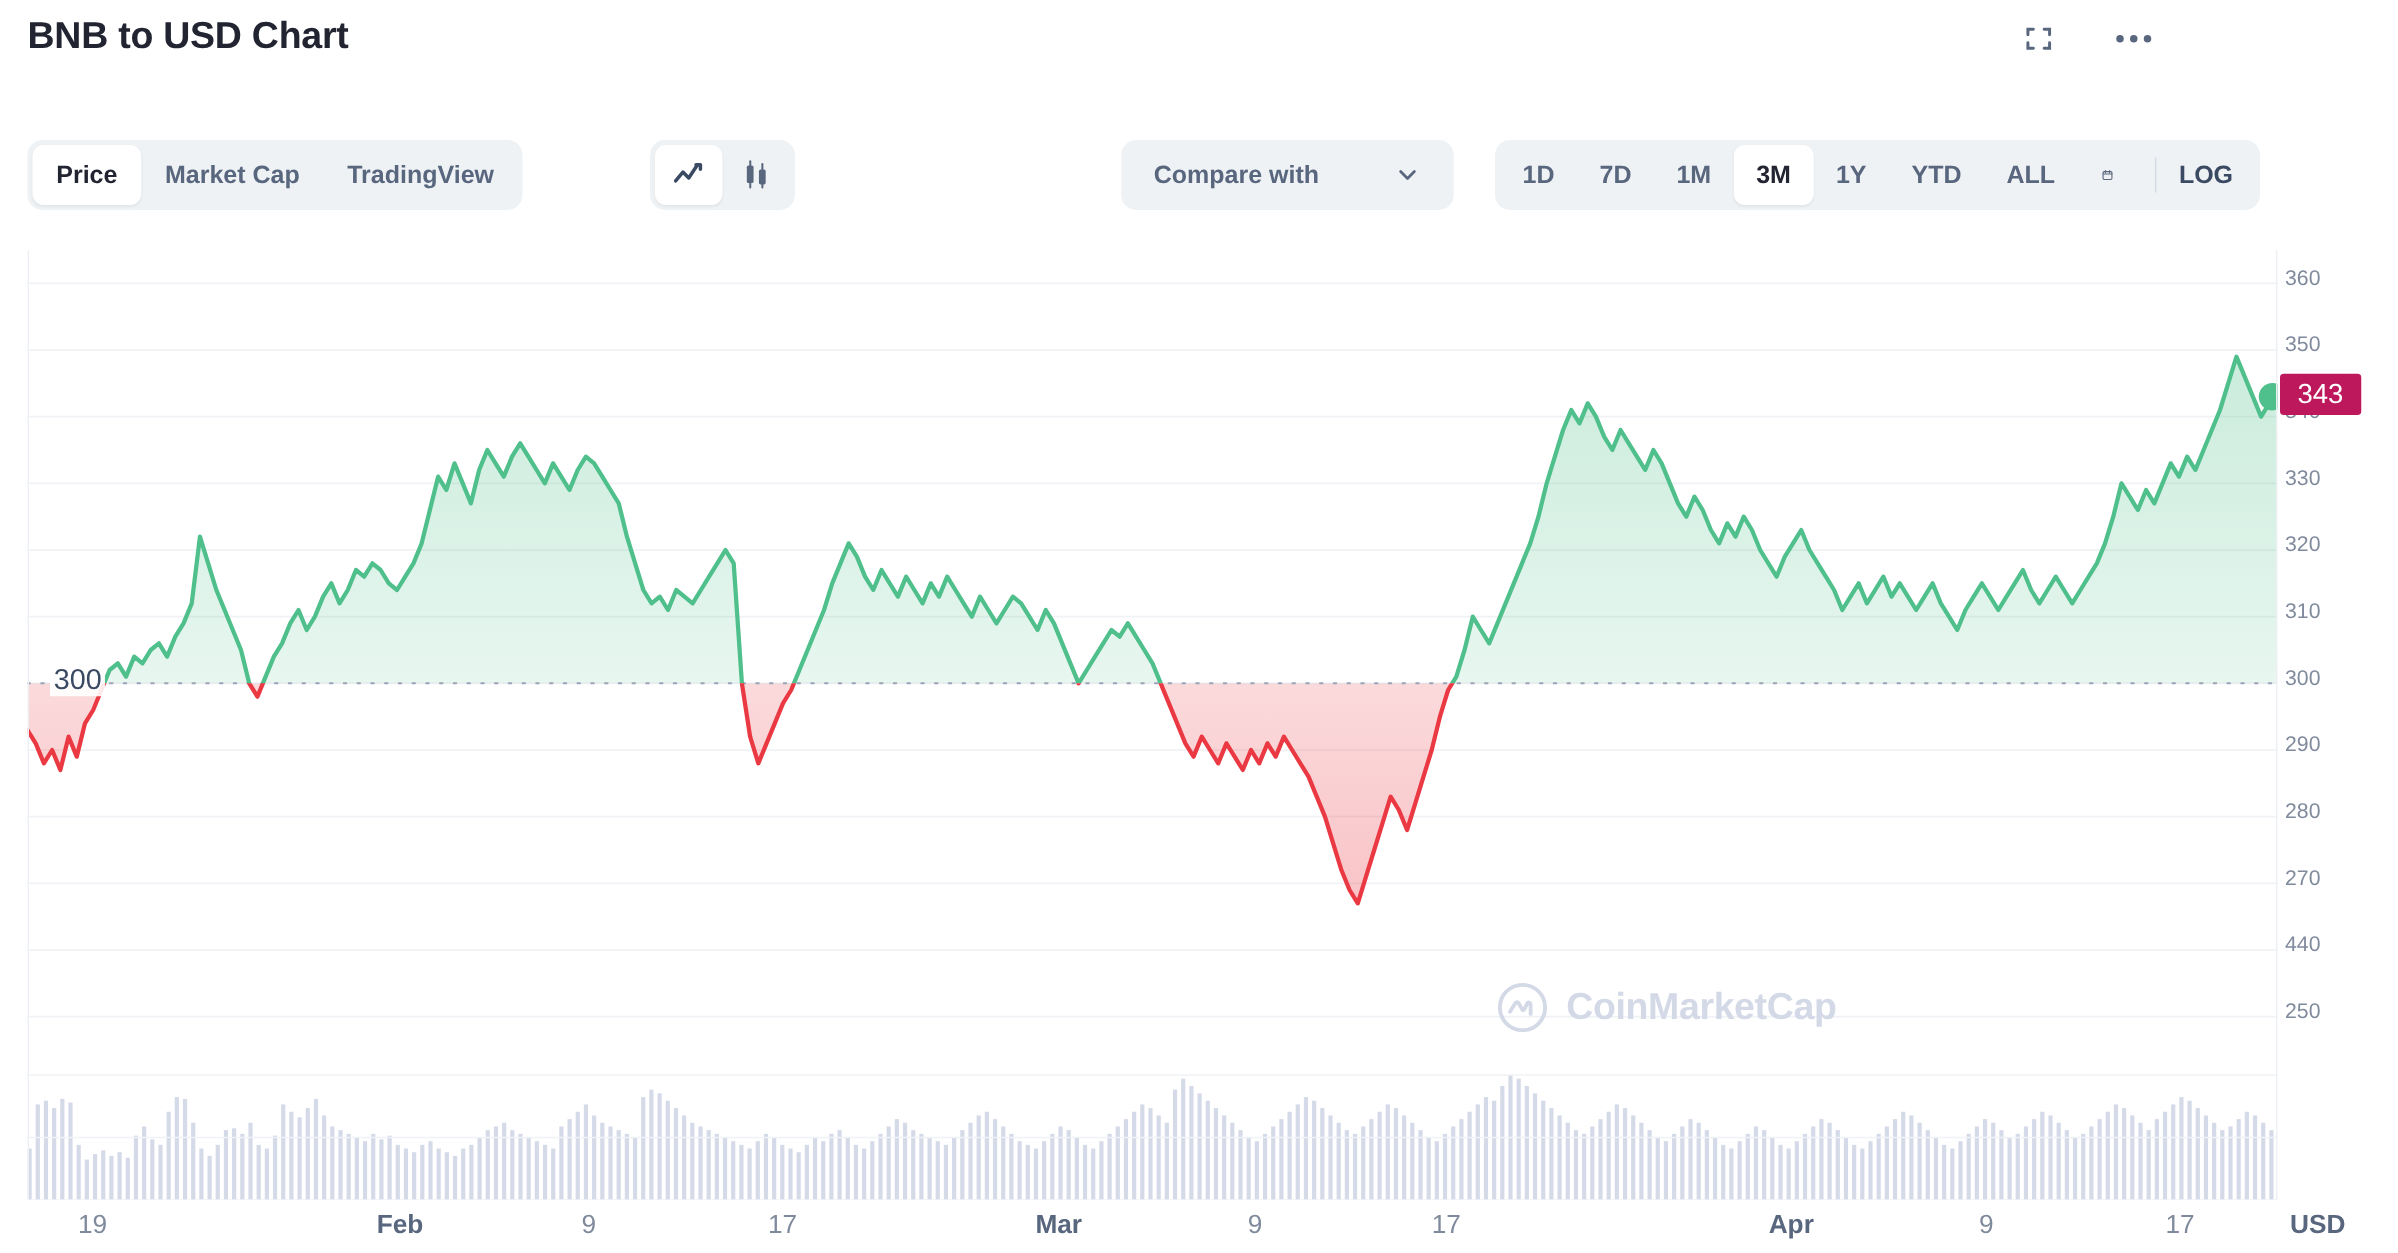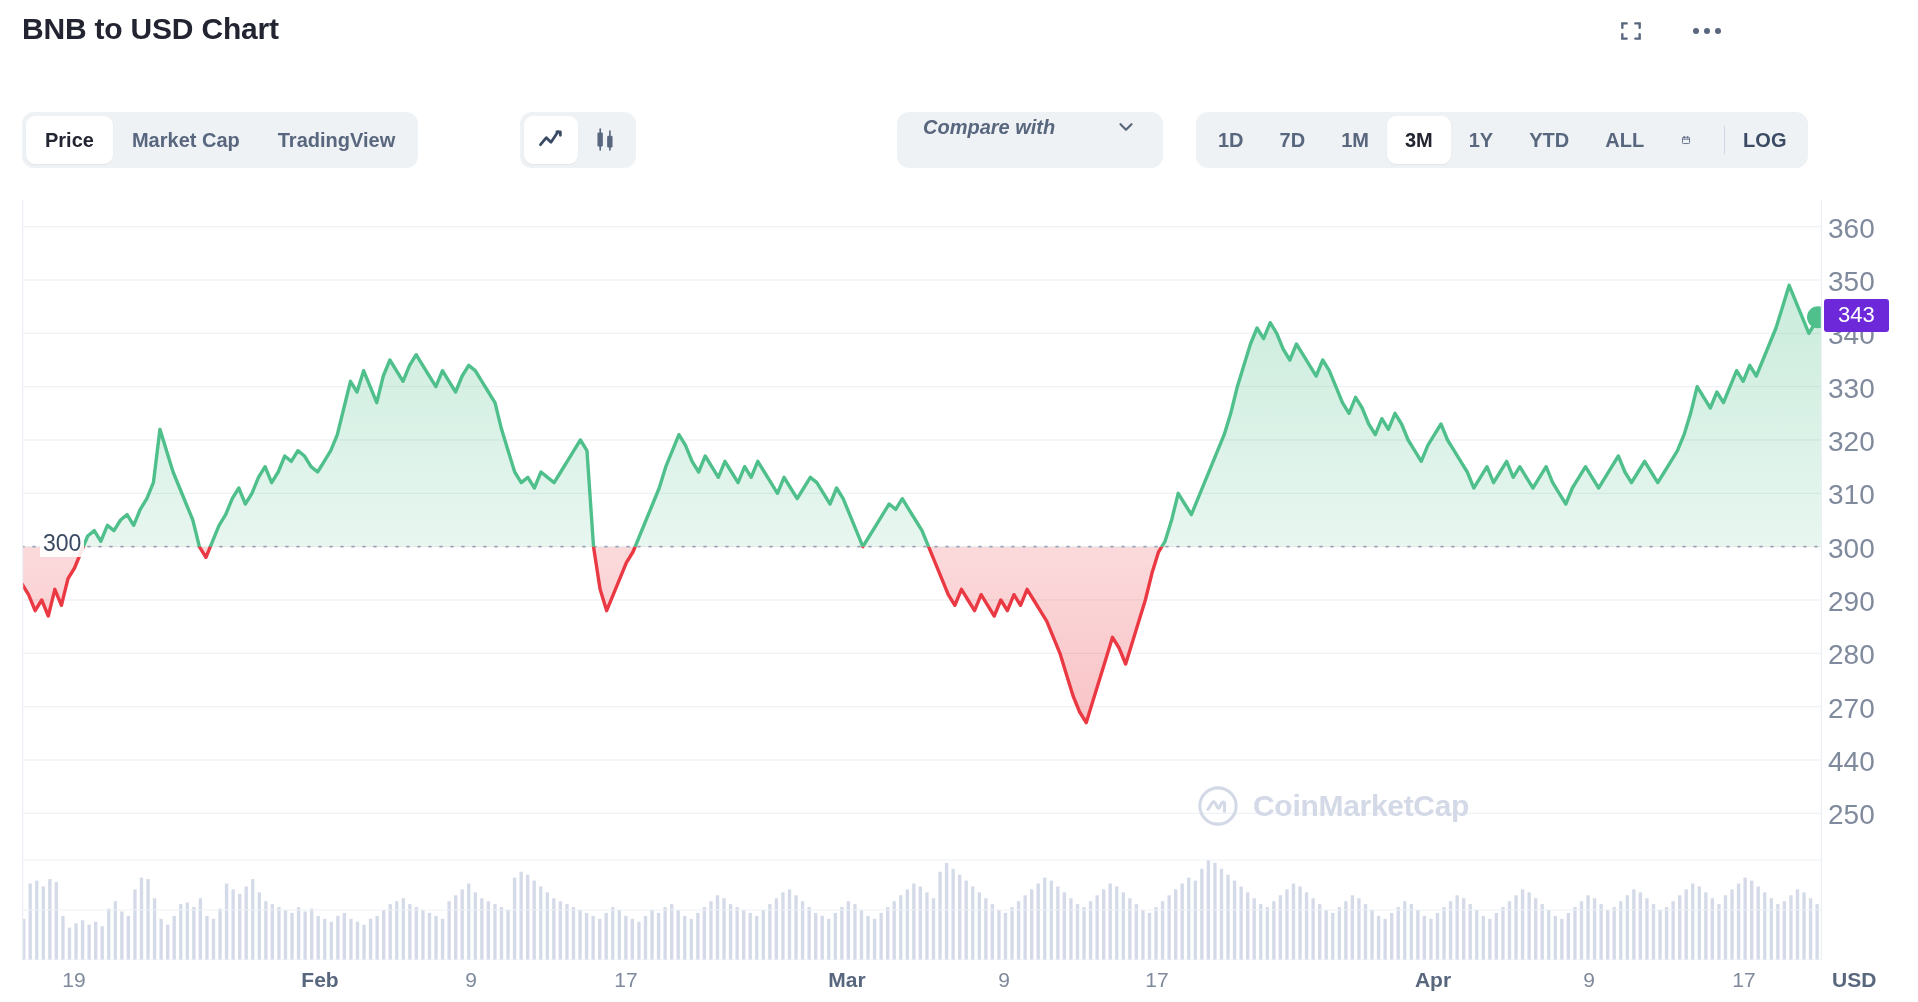--- a/index.html
+++ b/index.html
@@ -50,21 +50,21 @@
 
   #tabs-group { left: 22px; }
   #charttype-group { left: 520px; }
   .icon-pill {
     width: 54px; height: 48px; display:flex; align-items:center;
     justify-content:center; border-radius: 9px; cursor:pointer; color:#58667e;
   }
   .icon-pill.active { background:#fff; color:#3b4a63; box-shadow: 0 1px 2px rgba(0,0,0,.05); }
 
   #compare-group { left: 897px; }
-  #compare-btn { padding: 0 22px; display:flex; align-items:flex-start; gap: 60px; font-style: italic; }
+  #compare-btn { padding: 0 22px; display:flex; align-items:center; gap: 60px; }
   #compare-btn .chev { display:flex; align-items:center; }
 
   #range-group { left: 1196px; padding-right: 6px; }
   .range-pill { padding: 0 18px; font-size: 20px; }
   .divider-v { width: 1px; height: 28px; background: #cfd6e4; margin: 0 14px; }
   .cal-pill { width: 48px; }
   #log-pill { padding: 0 16px 0 4px; color:#3b4a63; font-weight:700; }
 
   
   .chart-wrap {
@@ -74,21 +74,21 @@
   .plot {
     position: absolute; left: 0; top: 0; width: 1800px; height: 760px;
   }
   .plot svg { display: block; }
 
   .y-axis {
     position: absolute; left: 1828px; top: 200px;
     width: 90px; height: 790px;
   }
   .y-tick {
-    position: absolute; left: 0; font-size: 28px; color: #808a9d; font-weight: 400;
+    position: absolute; left: 0; font-size: 17px; color: #808a9d; font-weight: 400;
   }
   .price-badge {
     position: absolute; left: -4px; background: #4fbf8b; color: #fff;
     font-size: 22px; font-weight: 500; padding: 5px 14px 6px 14px;
     border-radius: 3px; line-height: 1;
   }
   .usd-label {
     position: absolute; left: 4px; font-size: 21px; font-weight: 700; color: #58667e;
   }
 
@@ -528,21 +528,21 @@
       <div class="y-tick" style="top: 119.333px;">340</div>
       <div class="y-tick" style="top: 172.667px;">330</div>
       <div class="y-tick" style="top: 226px;">320</div>
       <div class="y-tick" style="top: 279.333px;">310</div>
       <div class="y-tick" style="top: 332.667px;">300</div>
       <div class="y-tick" style="top: 386px;">290</div>
       <div class="y-tick" style="top: 439.333px;">280</div>
       <div class="y-tick" style="top: 492.667px;">270</div>
       <div class="y-tick" style="top: 546px;">440</div>
       <div class="y-tick" style="top: 599.333px;">250</div>
-      <div class="price-badge" style="background: #6d28d9; top: 99.3333px;">343</div>
+      <div class="price-badge" style="background: #be185d; top: 99.3333px;">343</div>
       <div class="usd-label" style="top: 768px;">USD</div>
     </div>
 
   <div class="x-axis" id="x-axis">
       <div class="x-tick" style="left: 30px;">19</div>
       <div class="x-tick month" style="left: 276px;">Feb</div>
       <div class="x-tick" style="left: 427px;">9</div>
       <div class="x-tick" style="left: 582px;">17</div>
       <div class="x-tick month" style="left: 803px;">Mar</div>
       <div class="x-tick" style="left: 960px;">9</div>

